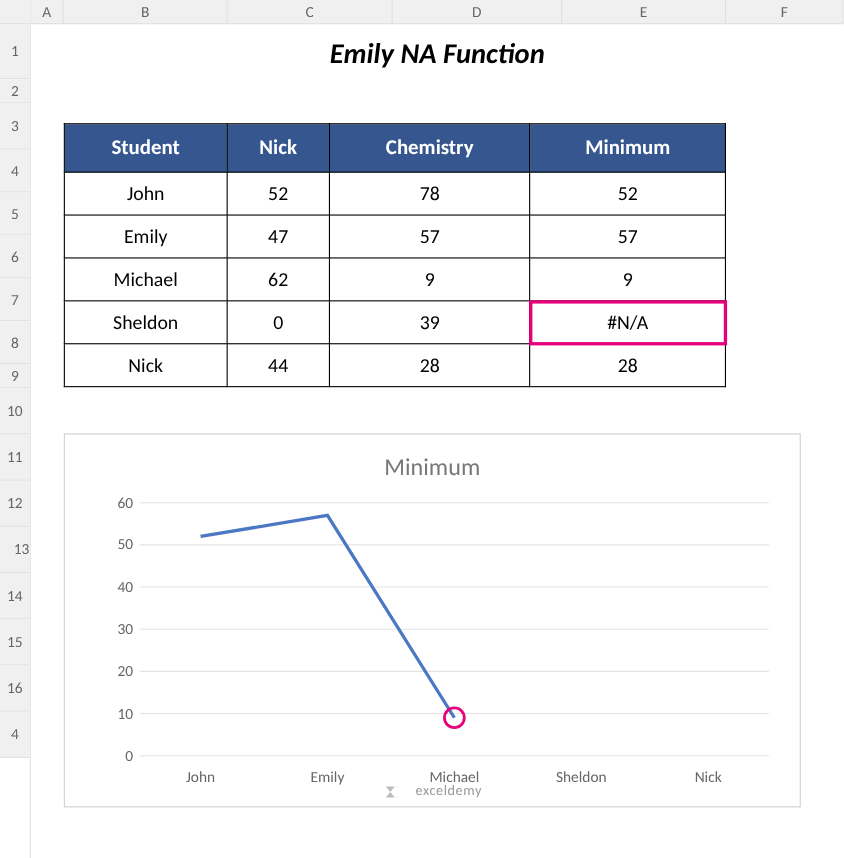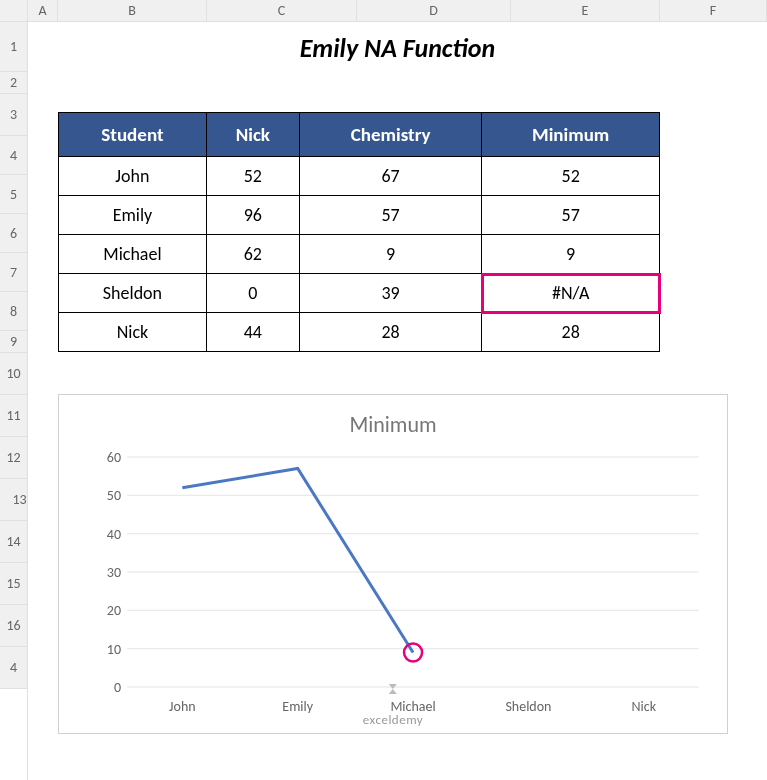--- a/index.html
+++ b/index.html
@@ -124,21 +124,20 @@
       position: absolute;
       bottom: 6px;
       left: 50%;
       transform: translateX(-50%);
       font-size: 13px;
       color: #999;
       letter-spacing: 0.5px;
       display: flex;
       align-items: center;
       gap: 16px;
-      flex-direction: column;
     }
   </style>
 </head>
 <body>
 
 <div class="spreadsheet">
 
   <div class="row-headers">
     <div class="corner"></div>
   <div class="row-header" style="height: 50px;">1</div>
@@ -179,26 +178,26 @@
             <th>Student</th>
             <th>Nick</th>
             <th>Chemistry</th>
             <th>Minimum</th>
           </tr>
         </thead>
         <tbody>
             <tr>
               <td>John</td>
               <td>52</td>
-              <td>67</td>
+              <td>78</td>
               <td>52</td>
             </tr>
             <tr>
               <td>Emily</td>
-              <td>96</td>
+              <td>47</td>
               <td>57</td>
               <td>57</td>
             </tr>
             <tr>
               <td>Michael</td>
               <td>62</td>
               <td>9</td>
               <td>9</td>
             </tr>
             <tr>

